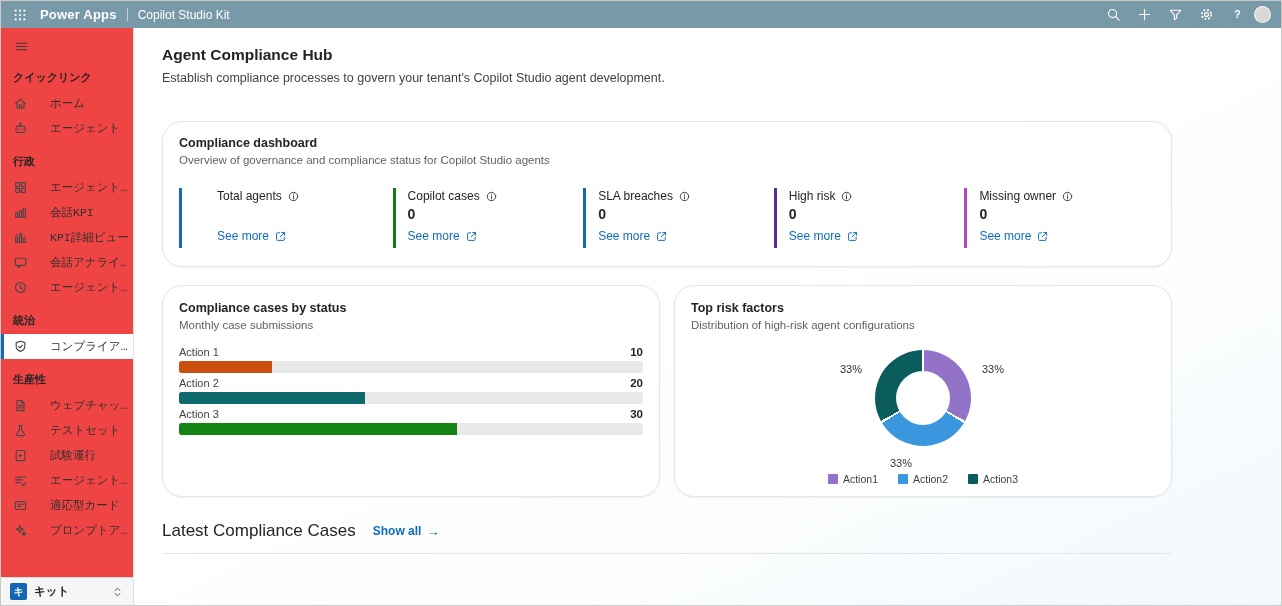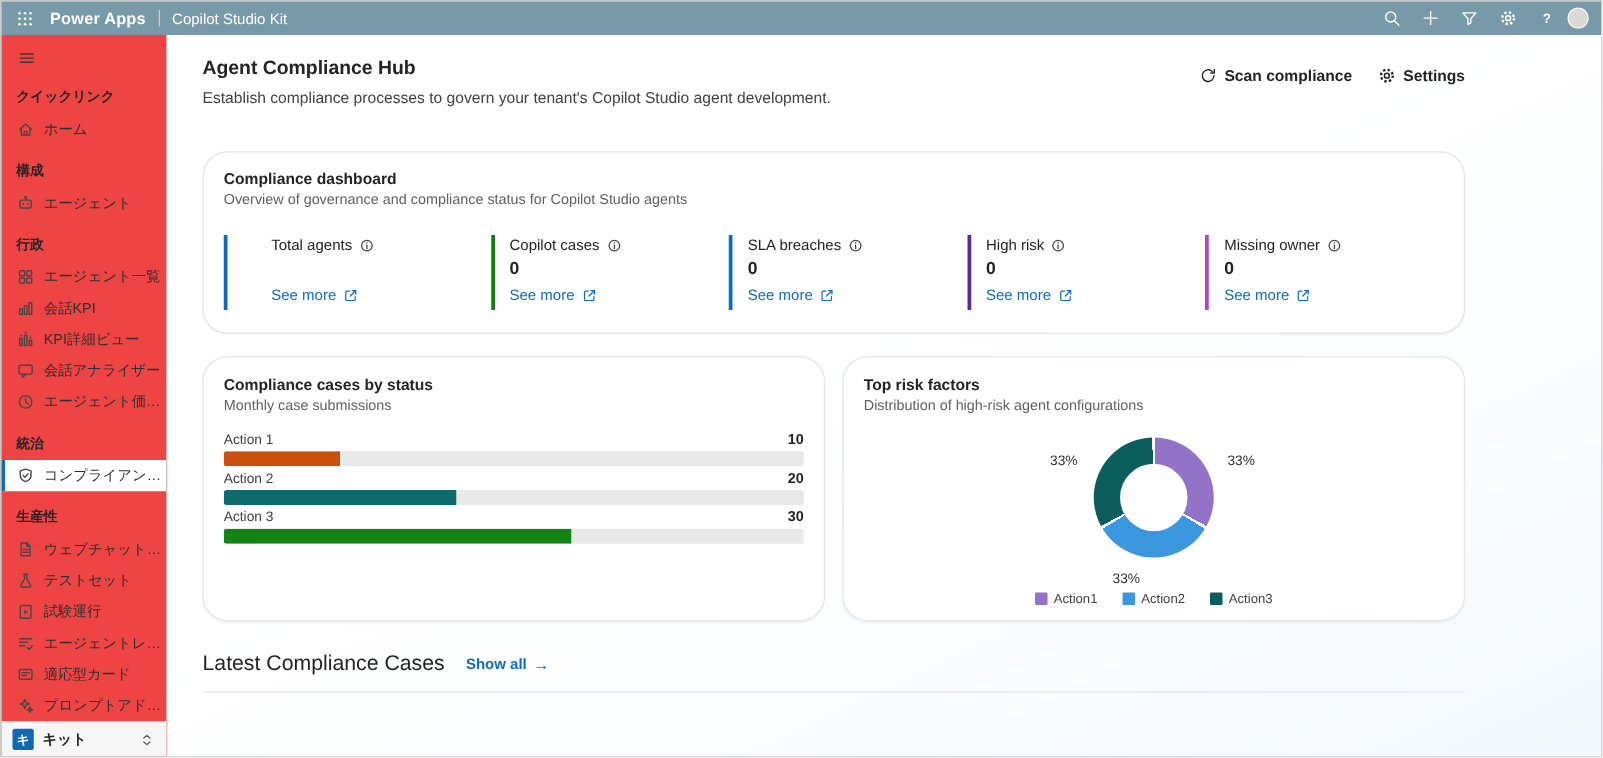--- a/index.html
+++ b/index.html
@@ -61,25 +61,25 @@
     margin:9px 0 0 9px; width:22px; height:20px;
     background:none; border:none; color:#3b3b3b; cursor:pointer; padding:2px;
   }
   .hamburger-btn svg { width:15px; height:15px; }
   .side-scroll { flex:1; overflow:hidden; padding-bottom:4px; }
   .side-header {
     font-size:11px; font-weight:700; color:#242424;
     padding:13px 6px 6px 12px; white-space:nowrap;
   }
   .side-item {
-    display:flex; align-items:center; gap:7px;
+    display:flex; align-items:center; gap:22px;
     padding:5px 4px 5px 9px;
     border-left:3px solid transparent;
     font-size:11.5px; color:#2f2f2f;
-    cursor:pointer; white-space:nowrap; overflow:hidden;
+    cursor:pointer; white-space:nowrap; overflow:hidden;font-family:Liberation Mono, monospace;
   }
   .side-item.selected { background:#fff; border-left-color:#0f6cbd; }
   .side-icon { width:15px; height:15px; flex:0 0 15px; color:#474747; }
   .side-icon svg { width:15px; height:15px; display:block; }
   .side-label { overflow:hidden; text-overflow:ellipsis; }
   .env-picker {
     margin-top:auto; flex:0 0 28px;
     border-top:1px solid #dedede;
     display:flex; align-items:center; gap:7px;
     padding:0 9px; cursor:pointer; background:#f6f6f6;
@@ -247,21 +247,20 @@
               <svg viewBox="0 0 16 16" aria-hidden="true">
                 <g fill="none" stroke="currentColor" stroke-width="1.2" stroke-linecap="round" stroke-linejoin="round">
                   <path d="M2.8 8.1L8 3.4l5.2 4.7"></path>
                   <path d="M4.3 7.1v5.7h7.4V7.1"></path>
                   <path d="M6.8 12.8V9.7h2.4v3.1"></path>
                 </g>
               </svg>
             </span>
             <span class="side-label">ホーム</span>
           </div>
-          <div class="side-header">構成</div>
           <div class="side-item">
             <span class="side-icon">
               <svg viewBox="0 0 16 16" aria-hidden="true">
                 <g fill="none" stroke="currentColor" stroke-width="1.2" stroke-linecap="round" stroke-linejoin="round">
                   <rect x="3.2" y="5.4" width="9.6" height="6.8" rx="1.8"></rect>
                   <path d="M8 5.2V3.6"></path>
                   <circle cx="8" cy="2.9" r="0.7"></circle>
                 </g>
                 <circle cx="6" cy="8.7" r="0.8" fill="currentColor"></circle>
                 <circle cx="10" cy="8.7" r="0.8" fill="currentColor"></circle>
@@ -426,44 +425,20 @@
     </nav>
 
     <main class="main">
       <div class="content-col">
 
         <div class="page-header">
           <div>
             <h1 class="page-title">Agent Compliance Hub</h1>
             <p class="page-sub">Establish compliance processes to govern your tenant's Copilot Studio agent development.</p>
           </div>
-          <div class="toolbar" id="page-actions">
-              <button class="toolbar-btn">
-                <span class="tb-icon">
-                  <svg viewBox="0 0 16 16" aria-hidden="true">
-                    <g fill="none" stroke="currentColor" stroke-width="1.2" stroke-linecap="round" stroke-linejoin="round">
-                      <path d="M13 8a5 5 0 1 1-1.5-3.57"></path>
-                      <path d="M13.3 2.7v3h-3"></path>
-                    </g>
-                  </svg>
-                </span>
-                <span>Scan compliance</span>
-              </button>
-              <button class="toolbar-btn">
-                <span class="tb-icon">
-                  <svg viewBox="0 0 16 16" aria-hidden="true">
-                    <g fill="none" stroke="currentColor">
-                      <circle cx="8" cy="8" r="2.1" stroke-width="1.3"></circle>
-                      <circle cx="8" cy="8" r="5" stroke-width="2" stroke-dasharray="2 1.93"></circle>
-                    </g>
-                  </svg>
-                </span>
-                <span>Settings</span>
-              </button>
-            </div>
         </div>
 
         <section class="card dash-card">
           <h2 class="card-title">Compliance dashboard</h2>
           <p class="card-sub">Overview of governance and compliance status for Copilot Studio agents</p>
           <div class="kpi-row" id="kpi-row">
               <div class="kpi" style="border-left-color: rgb(15, 108, 189); padding-left: 35px;"><div class="kpi-label-row">
                   <span>Total agents</span>
                   <span class="info-icon">
                     <svg viewBox="0 0 16 16" aria-hidden="true">

